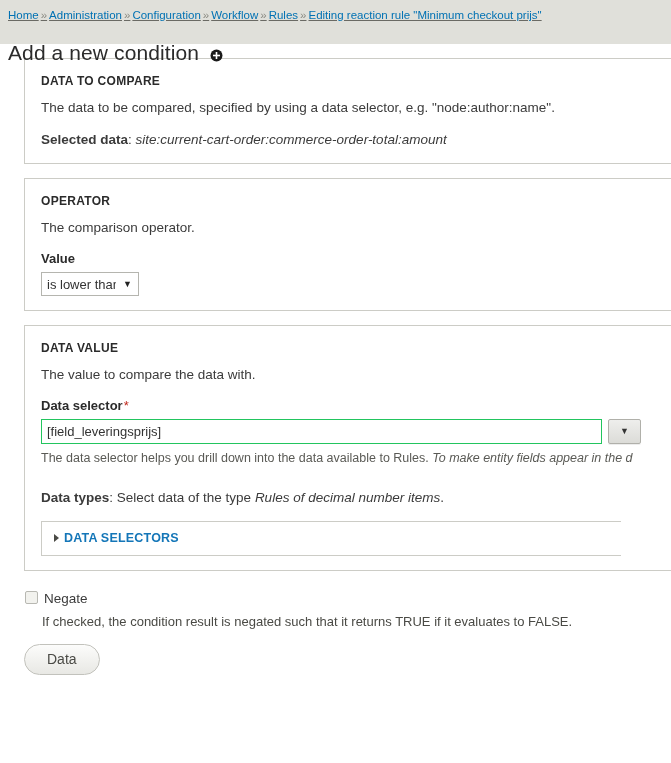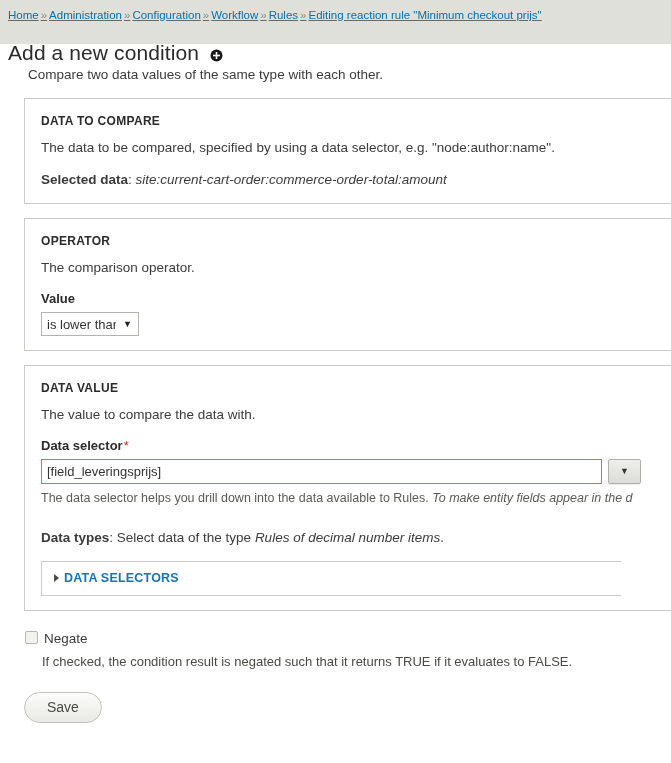--- a/index.html
+++ b/index.html
@@ -259,21 +259,21 @@
   }
   .negate-label {
     font-size: 13.5px;
     color: #3b3b3b;
     cursor: pointer;
     line-height: 16px;
   }
   .negate-desc {
     font-size: 13px;
     color: #4a4a45;
-    margin: 6px 0 8px 42px;
+    margin: 6px 0 0 42px;
     line-height: 17px;
   }
 
   
   .save-btn {
     margin: 14px 0 0 24px;
     font-family: "Liberation Sans", sans-serif;
     font-size: 14px;
     color: #4a4a45;
     background: linear-gradient(#fcfcfb, #e8e8e4);
@@ -301,21 +301,20 @@
         <rect x="5.7" y="3" width="1.6" height="7" fill="#ffffff"></rect>
         <rect x="3" y="5.7" width="7" height="1.6" fill="#ffffff"></rect>
       </svg>
     </span>
   </div>
 
 </div>
 
 <div class="content">
 
-  <div class="intro">Compare two data values of the same type with each other.</div>
 
   
   <div class="fieldset">
     <div class="fieldset-inner">
       <div class="legend">DATA TO COMPARE</div>
       <div class="fs-desc">The data to be compared, specified by using a data selector, e.g. "node:author:name".</div>
       <div class="selected-data">
         <b>Selected data</b><span>: </span><i>site:current-cart-order:commerce-order-total:amount</i>
       </div>
     </div>
@@ -367,15 +366,15 @@
   </div>
 
   
   <div class="negate-row">
     <span class="cbx"></span>
     <span class="negate-label">Negate</span>
   </div>
   <div class="negate-desc">If checked, the condition result is negated such that it returns TRUE if it evaluates to FALSE.</div>
 
   
-  <button class="save-btn">Save</button>
+  <button class="save-btn">Data</button>
 
 </div>
 
 </body></html>

